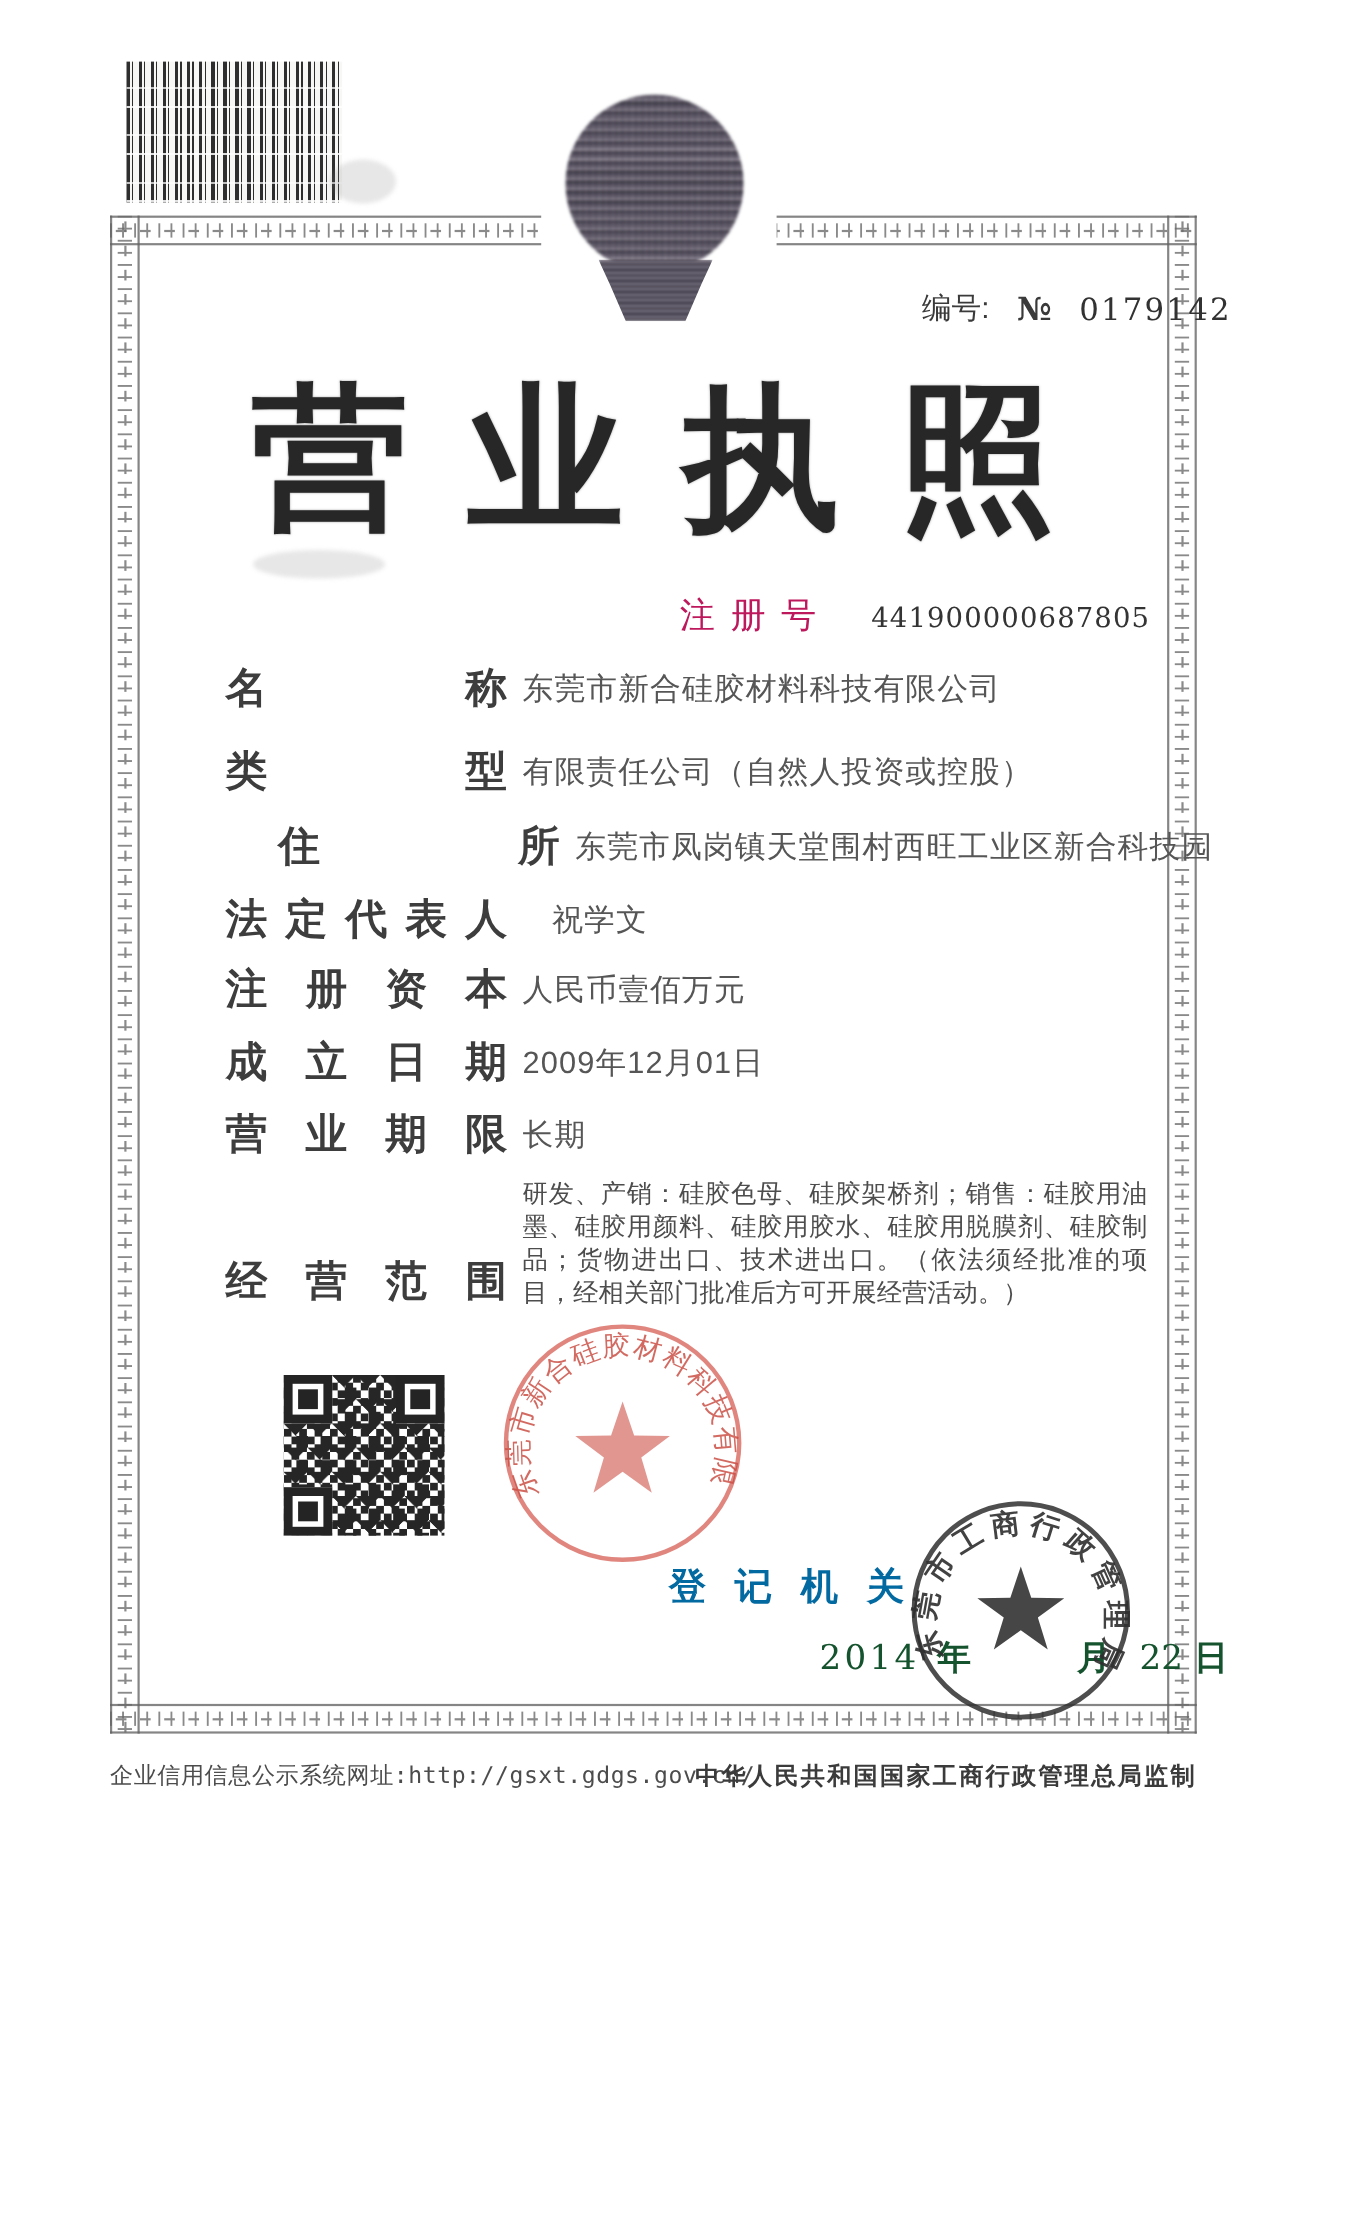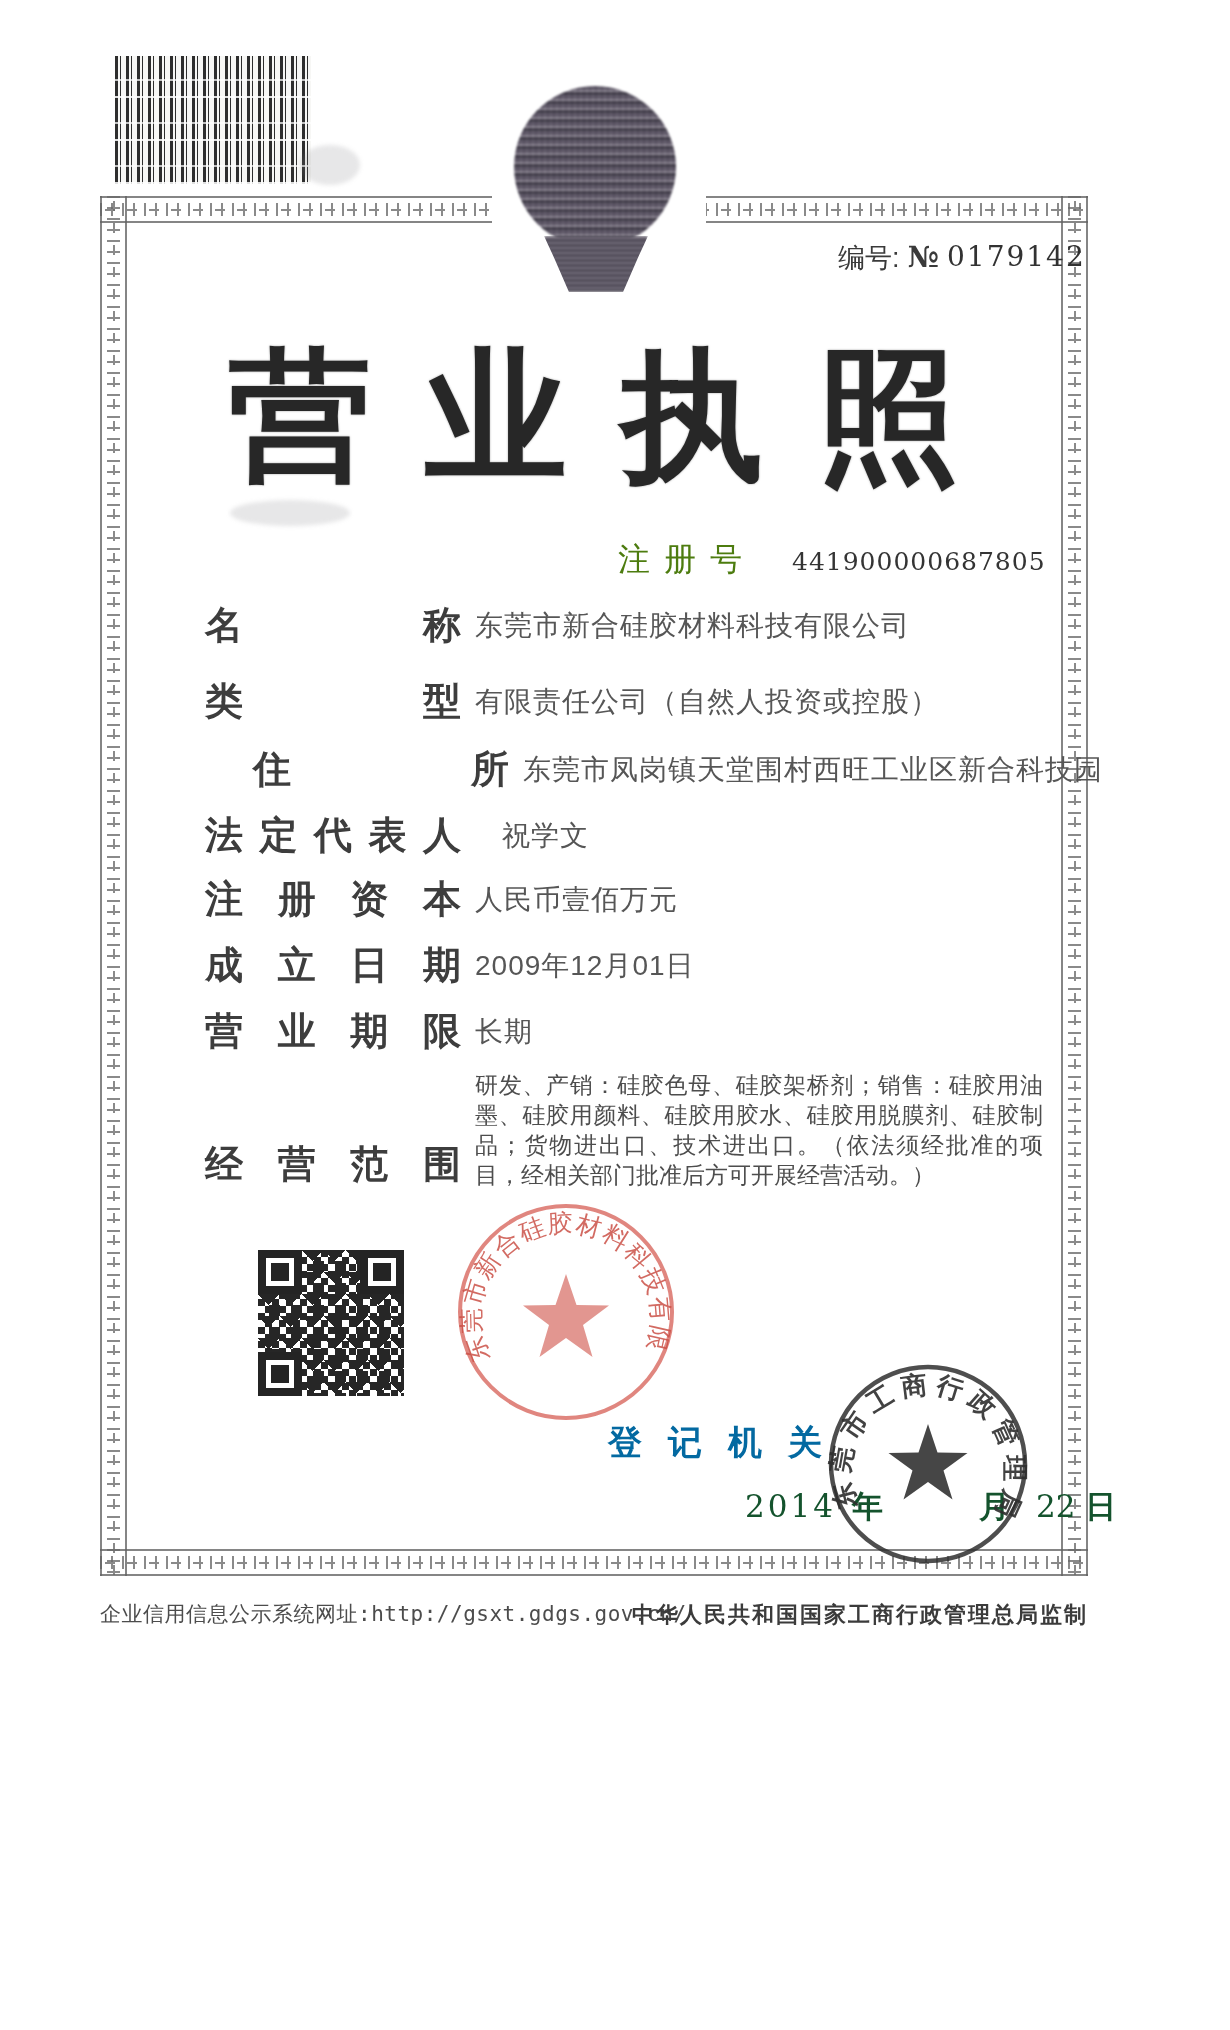--- a/index.html
+++ b/index.html
@@ -51,32 +51,32 @@
   }
   .emblem-base{
     position:absolute;left:52px;top:162px;width:104px;height:56px;
     background-color:#6f6877;
     background-image:repeating-linear-gradient(0deg, rgba(28,26,36,.5) 0 3px, rgba(168,162,172,.35) 3px 5px);
     clip-path:polygon(0 0,100% 0,90% 40%,76% 100%,24% 100%,10% 40%);
     filter:blur(1.4px);
   }
 
   
-  .serial{left:838px;top:240px;display:flex;align-items:flex-start;gap:8px;font-size:27px;color:#3a3a3a;}
+  .serial{left:838px;top:262px;display:flex;align-items:flex-end;gap:25px;font-size:27px;color:#3a3a3a;}
   .serial .sym{font-family:"DejaVu Serif",serif;font-weight:700;font-size:29px;}
   .serial .num{font-family:"DejaVu Serif",serif;letter-spacing:2px;font-size:28px;color:#323232;}
 
   .title{
     left:100px;top:322px;width:988px;text-align:center;
     font-size:142px;font-weight:900;letter-spacing:54px;text-indent:54px;
     color:#272727;text-shadow:0 0 2px rgba(60,60,60,.55);
   }
 
   .regno{left:618px;top:538px;display:flex;align-items:baseline;gap:36px;}
-  .regno .lbl{font-size:32px;color:#4d7c0f;letter-spacing:14px;}
+  .regno .lbl{font-size:32px;color:#be185d;letter-spacing:14px;}
   .regno .num{font-family:"DejaVu Serif",serif;font-size:25px;color:#343434;letter-spacing:1px;}
 
   
   .row{position:absolute;left:205px;width:860px;display:flex;align-items:center;}
   .row.top-align{align-items:flex-end;}
   .flabel{
     display:inline-block;width:256px;flex:0 0 256px;
     font-size:38px;font-weight:600;color:#3d3d3d;
     text-align:justify;text-align-last:justify;text-justify:inter-character;
   }

